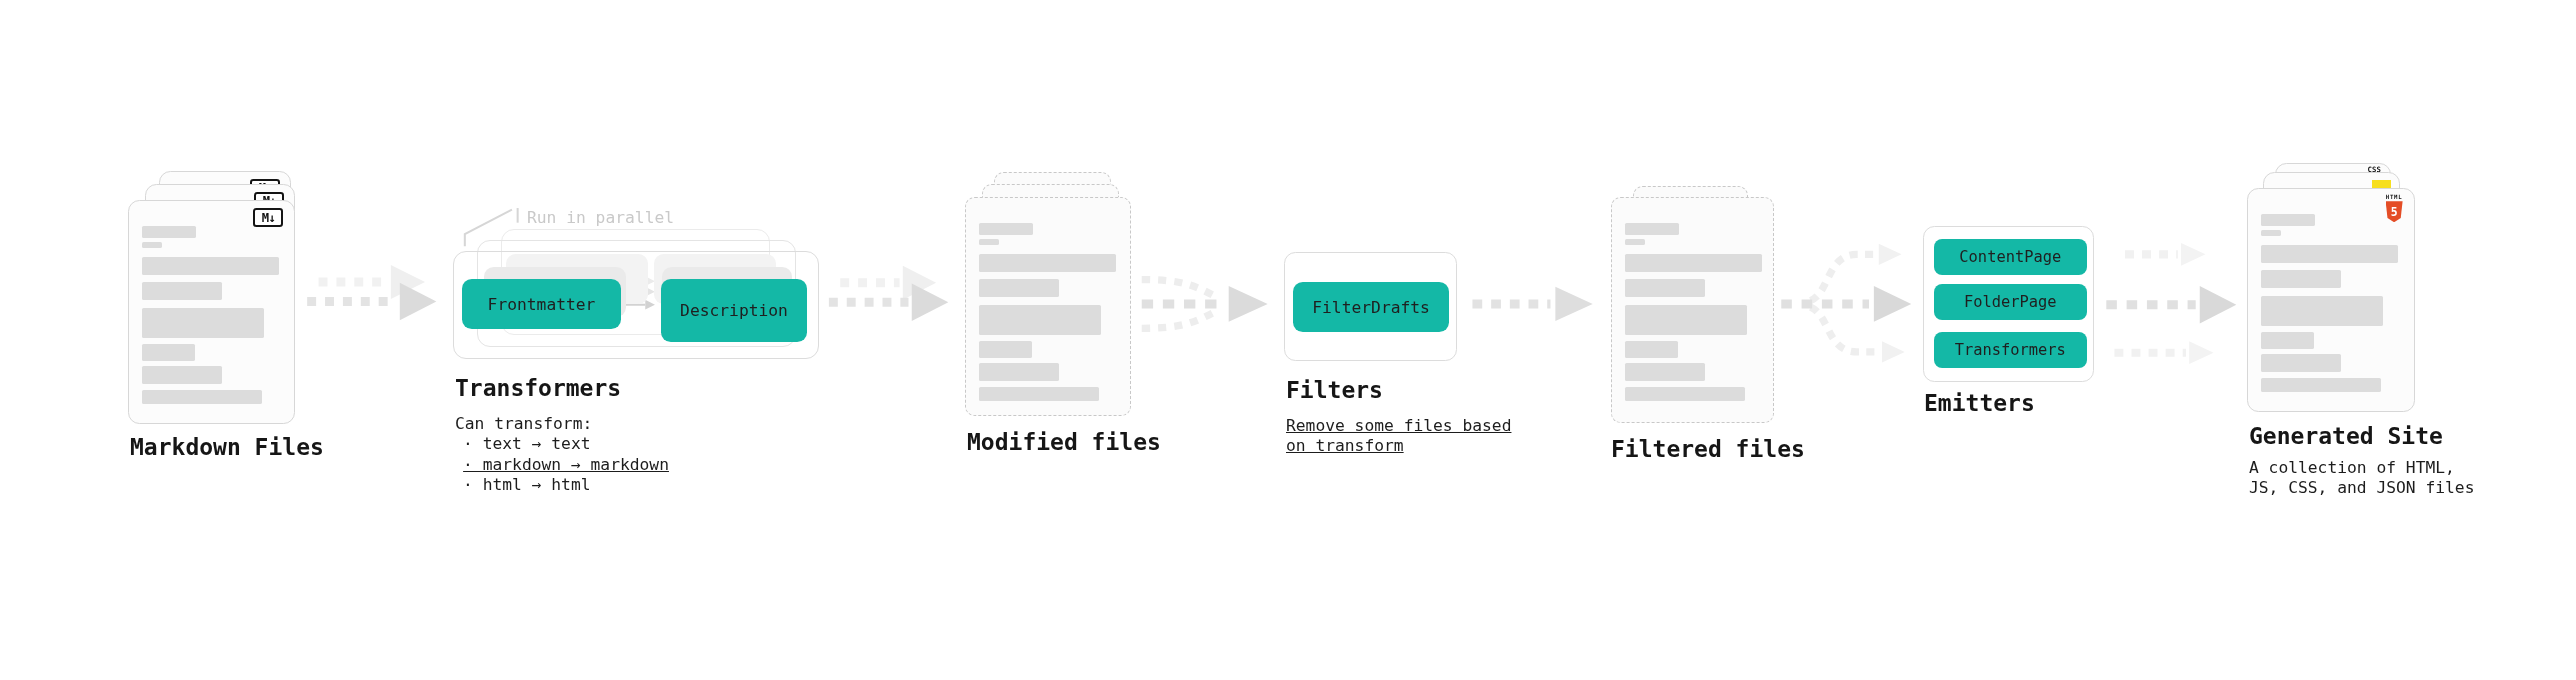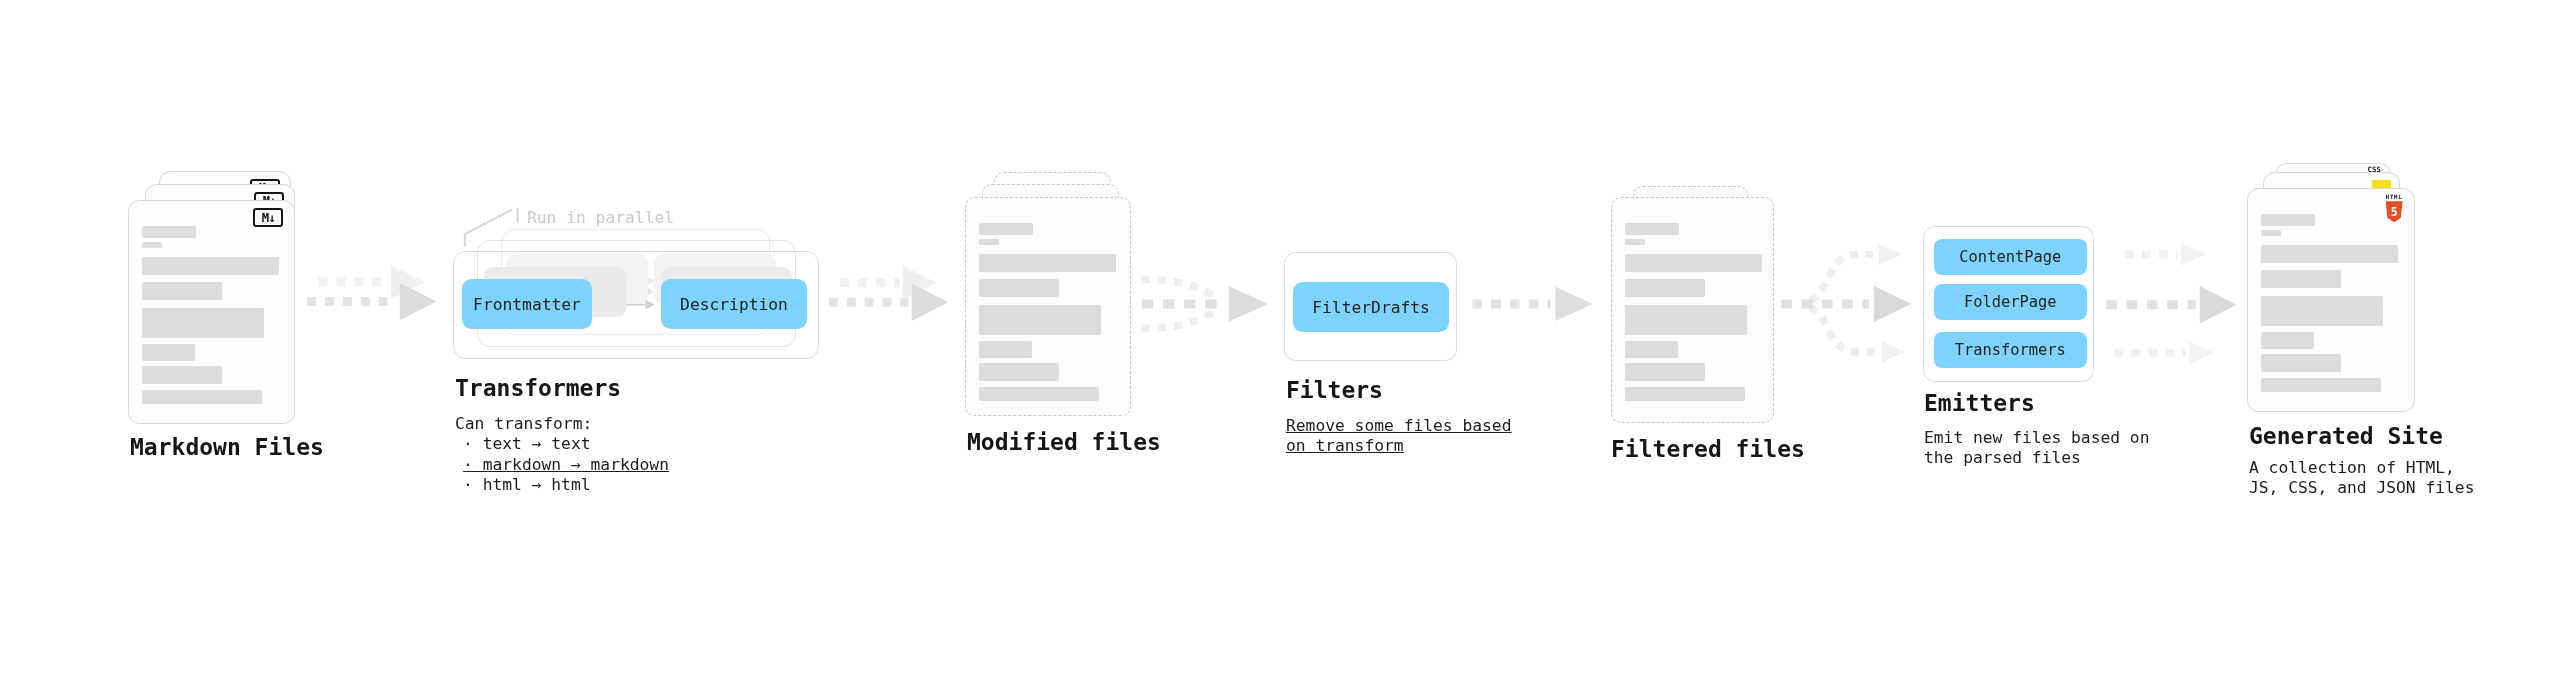--- a/index.html
+++ b/index.html
@@ -26,21 +26,21 @@
   .css-badge .css-bar{width:15.4px;height:2.4px;margin-top:0.8px;}
   .js-badge{position:absolute;width:18.7px;height:8.1px;z-index:3;}
   .html5-badge{position:absolute;z-index:3;display:flex;flex-direction:column;align-items:center;}
   .html5-badge .h5-word{font-size:5.7px;font-weight:bold;color:#111;letter-spacing:0.8px;line-height:5.7px;}
   .h5-shield{width:17px;height:21px;margin-top:0.8px;clip-path:polygon(0 0,100% 0,89% 80%,50% 100%,11% 80%);
     display:flex;align-items:center;justify-content:center;
     font-size:11.4px;font-weight:bold;color:#fff;}
 
   
   .tbox{position:absolute;box-sizing:border-box;border-radius:13px;background:transparent;z-index:2;}
-  .pill{position:absolute;box-sizing:border-box;border-radius:9.8px;background:#7dd3fc;z-index:4;
+  .pill{position:absolute;box-sizing:border-box;border-radius:9.8px;background:#14b8a6;z-index:4;
     display:flex;align-items:center;justify-content:center;font-size:16.3px;color:#1f1f1f;}
   .pill.ghost1{background:#eaeaea;z-index:3;}
   .pill.ghost2{background:#f3f3f3;z-index:2;}
 
   
   .plugin-box{position:absolute;box-sizing:border-box;border:1.6px solid #dcdcdc;border-radius:11.4px;background:#fff;z-index:2;}
 
   
   .stage-label{position:absolute;font-size:23px;font-weight:600;color:#161616;white-space:nowrap;z-index:5;}
   .stage-desc{position:absolute;font-size:16.3px;line-height:20.3px;color:#1d1d1d;white-space:nowrap;z-index:5;}
@@ -135,25 +135,25 @@
   </div>
   <div class="stage-label" style="left:130px;top:434px;">Markdown Files</div>
 
   <div>
     <div class="tbox" style="left:501px;top:229px;width:269px;height:106px;border:1.6px solid #ebebeb;"></div>
     <div class="tbox" style="left:477px;top:240px;width:319px;height:107px;border:1.6px solid #e4e4e4;"></div>
     <div class="tbox" style="left:453px;top:251px;width:366px;height:108px;border:1.6px solid #dcdcdc;"></div>
 
     <div class="pill ghost2" style="left:506px;top:254px;width:142px;height:50px;"></div>
     <div class="pill ghost1" style="left:484px;top:267px;width:142px;height:50px;"></div>
-    <div class="pill" style="left:462px;top:279px;width:130px;height:50px;">Frontmatter</div>
+    <div class="pill" style="left:462px;top:279px;width:159px;height:50px;">Frontmatter</div>
 
     <div class="pill ghost2" style="left:654px;top:254px;width:122px;height:50px;"></div>
     <div class="pill ghost1" style="left:662px;top:267px;width:130px;height:50px;"></div>
-    <div class="pill" style="left:661px;top:279px;width:146px;height:50px;">Description</div>
+    <div class="pill" style="left:661px;top:279px;width:146px;height:63px;">Description</div>
   </div>
   <div class="note-text" style="left:527px;top:208px;">Run in parallel</div>
   <div class="stage-label" style="left:455px;top:375px;">Transformers</div>
   <div class="stage-desc" style="left:455px;top:414px;">
     <div>Can transform:</div>
     <div style="padding-left:8.1px;">· text → text</div>
     <div style="padding-left:8.1px;text-decoration:underline;">· markdown → markdown</div>
     <div style="padding-left:8.1px;">· html → html</div>
   </div>
 
@@ -200,24 +200,20 @@
     </div>
   </div>
   <div class="stage-label" style="left:1611px;top:436px;">Filtered files</div>
 
   <div class="plugin-box" style="left:1923px;top:226px;width:171px;height:156px;">
     <div class="pill" style="left:9.8px;top:12.2px;width:153px;height:36px;border-radius:8.1px;font-size:15.4px;">ContentPage</div>
     <div class="pill" style="left:9.8px;top:57px;width:153px;height:36px;border-radius:8.1px;font-size:15.4px;">FolderPage</div>
     <div class="pill" style="left:9.8px;top:105px;width:153px;height:36px;border-radius:8.1px;font-size:15.4px;">Transformers</div>
   </div>
   <div class="stage-label" style="left:1924px;top:390px;">Emitters</div>
-  <div class="stage-desc" style="left:1924px;top:428px;">
-    <div>Emit new files based on</div>
-    <div>the parsed files</div>
-  </div>
 
   <div>
     <div class="card" style="left:2275px;top:163px;width:116px;height:146px;">
       <div class="css-badge" style="right:8.1px;top:3.3px;">
         <div class="css-word">CSS</div>
         <div class="css-bar" style="background: rgb(41, 101, 241);"></div>
       </div>
     </div>
     <div class="card" style="left:2263px;top:172px;width:137px;height:154px;">
       <div class="js-badge" style="right: 8.1px; top: 7.3px; background: rgb(247, 223, 30);"></div>

